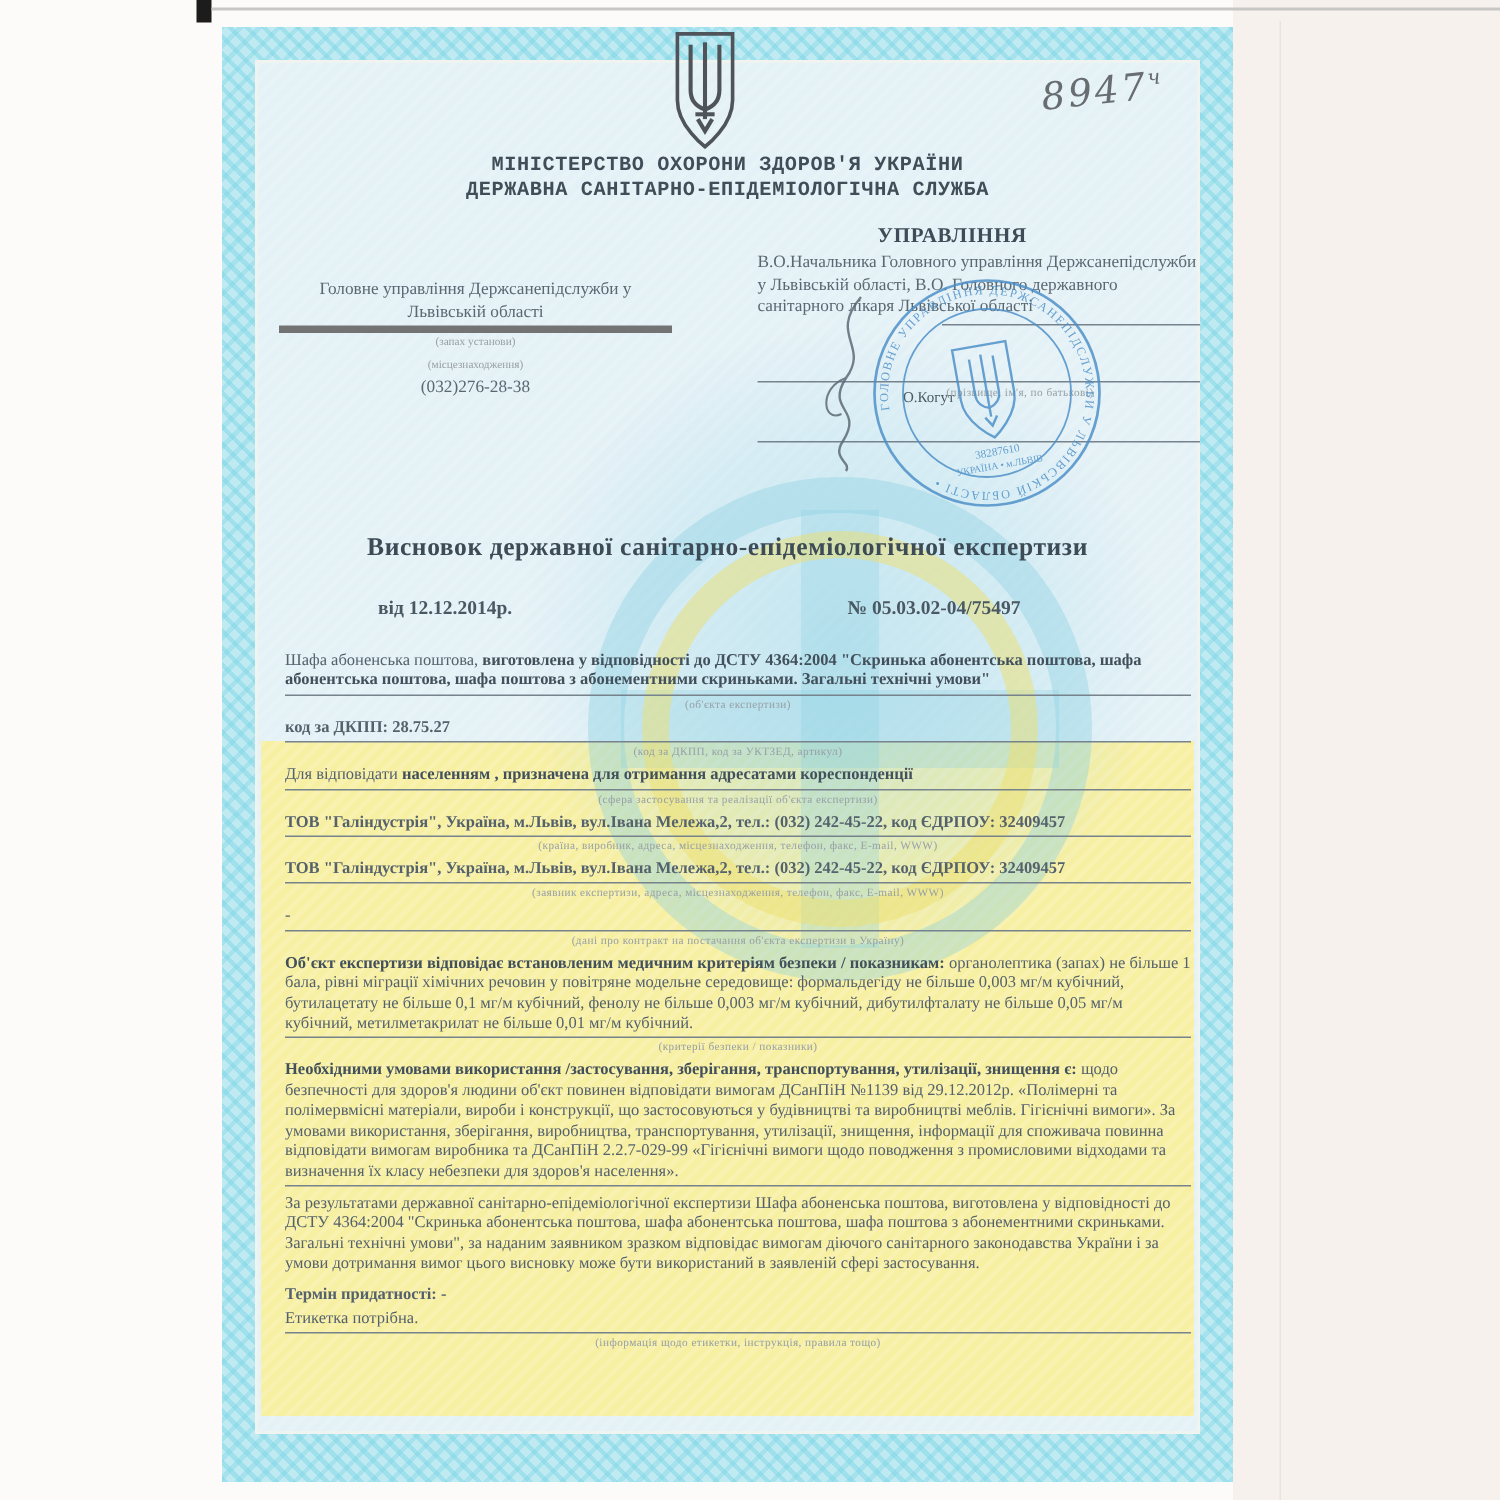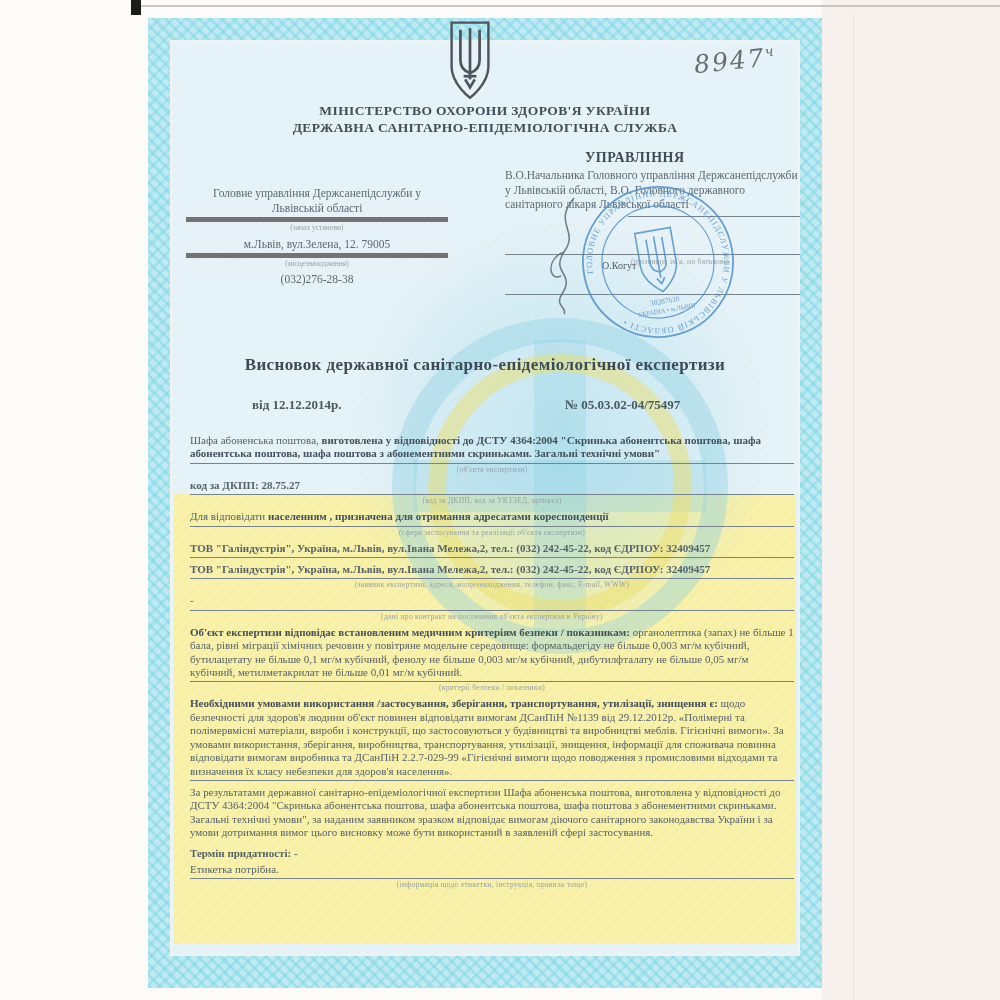--- a/index.html
+++ b/index.html
@@ -33,21 +33,21 @@
     border:18px solid rgba(238,224,110,.5);box-sizing:border-box;}
   .wm-cross-v{position:absolute;left:534px;top:340px;width:52px;height:292px;background:rgba(138,207,226,.30);}
   .wm-cross-h{position:absolute;left:414px;top:460px;width:292px;height:52px;background:rgba(138,207,226,.30);}
 
   
   .t{position:absolute;color:#55626c;}
   .bold{font-weight:bold;color:#42505b;}
   .caption{font-size:7.5px;color:#97a0a6;letter-spacing:.3px;}
   .center{text-align:center;}
 
-  .ministry{left:172px;width:626px;top:103px;font-size:13.5px;font-weight:bold;color:#414e58;letter-spacing:.4px;line-height:1.25;}
+  .ministry{left:172px;width:626px;top:103px;font-size:13.5px;font-weight:bold;color:#414e58;letter-spacing:.4px;line-height:1.25;font-family:Liberation Mono, monospace;}
   .handnum{left:694px;top:46px;font-size:25px;font-style:italic;color:#686d72;transform:rotate(-6deg);font-family:"DejaVu Serif",serif;letter-spacing:2px;}
   .handnum sup{font-size:14px;}
 
   .issuer{left:186px;top:186px;width:262px;font-size:11.5px;line-height:1.3;text-align:center;color:#5a6872;}
   .issuer .fld{border-bottom:5px solid #737373;padding-bottom:1px;}
   .issuer .cap{font-size:7.5px;color:#97a0a6;padding:1px 0 4px 0;}
 
   .approve-title{left:585px;top:150px;font-size:14px;font-weight:bold;color:#3f4c57;letter-spacing:.5px;}
   .approve-text{left:505px;top:168px;width:300px;font-size:11.5px;line-height:1.27;color:#5a6872;}
   .aline{position:absolute;height:1px;background:#76828c;}
@@ -104,21 +104,20 @@
   </div>
 
   <div class="t ministry center">
     <div>МІНІСТЕРСТВО ОХОРОНИ ЗДОРОВ'Я УКРАЇНИ</div>
     <div>ДЕРЖАВНА САНІТАРНО-ЕПІДЕМІОЛОГІЧНА СЛУЖБА</div>
   </div>
 
   <div class="t issuer">
     <div class="fld">Головне управління Держсанепідслужби у Львівській області</div>
     <div class="cap">(запах установи)</div>
-    <div class="fld">м.Львів, вул.Зелена, 12. 79005</div>
     <div class="cap">(місцезнаходження)</div>
     <div>(032)276-28-38</div>
   </div>
 
   <div class="t approve-title">УПРАВЛІННЯ</div>
   <div class="t approve-text">В.О.Начальника Головного управління Держсанепідслужби у Львівській області, В.О. Головного державного санітарного лікаря Львівської області</div>
   <div class="aline" style="left:628px;top:216px;width:172px;"></div>
   <div class="aline" style="left:505px;top:254px;width:295px;"></div>
   <div class="aline" style="left:505px;top:294px;width:295px;"></div>
   <div class="t signer-name">О.Когут</div>
@@ -171,20 +170,21 @@
 
     <div class="field">
       <div class="ftext">
         <span>Для відповідати </span><span class="bold">населенням , призначена для отримання адресатами кореспонденції</span>
       </div>
       <div class="fcap">(сфера застосування та реалізації об'єкта експертизи)</div>
     </div>
 
     <div class="field">
       <div class="ftext bold">ТОВ "Галіндустрія", Україна, м.Львів, вул.Івана Мележа,2, тел.: (032) 242-45-22, код ЄДРПОУ: 32409457</div>
+      <div class="fcap">(країна, виробник, адреса, місцезнаходження, телефон, факс, E-mail, WWW)</div>
     </div>
 
     <div class="field">
       <div class="ftext bold">ТОВ "Галіндустрія", Україна, м.Львів, вул.Івана Мележа,2, тел.: (032) 242-45-22, код ЄДРПОУ: 32409457</div>
       <div class="fcap">(заявник експертизи, адреса, місцезнаходження, телефон, факс, E-mail, WWW)</div>
     </div>
 
     <div class="field">
       <div class="ftext">-</div>
       <div class="fcap">(дані про контракт на постачання об'єкта експертизи в Україну)</div>

